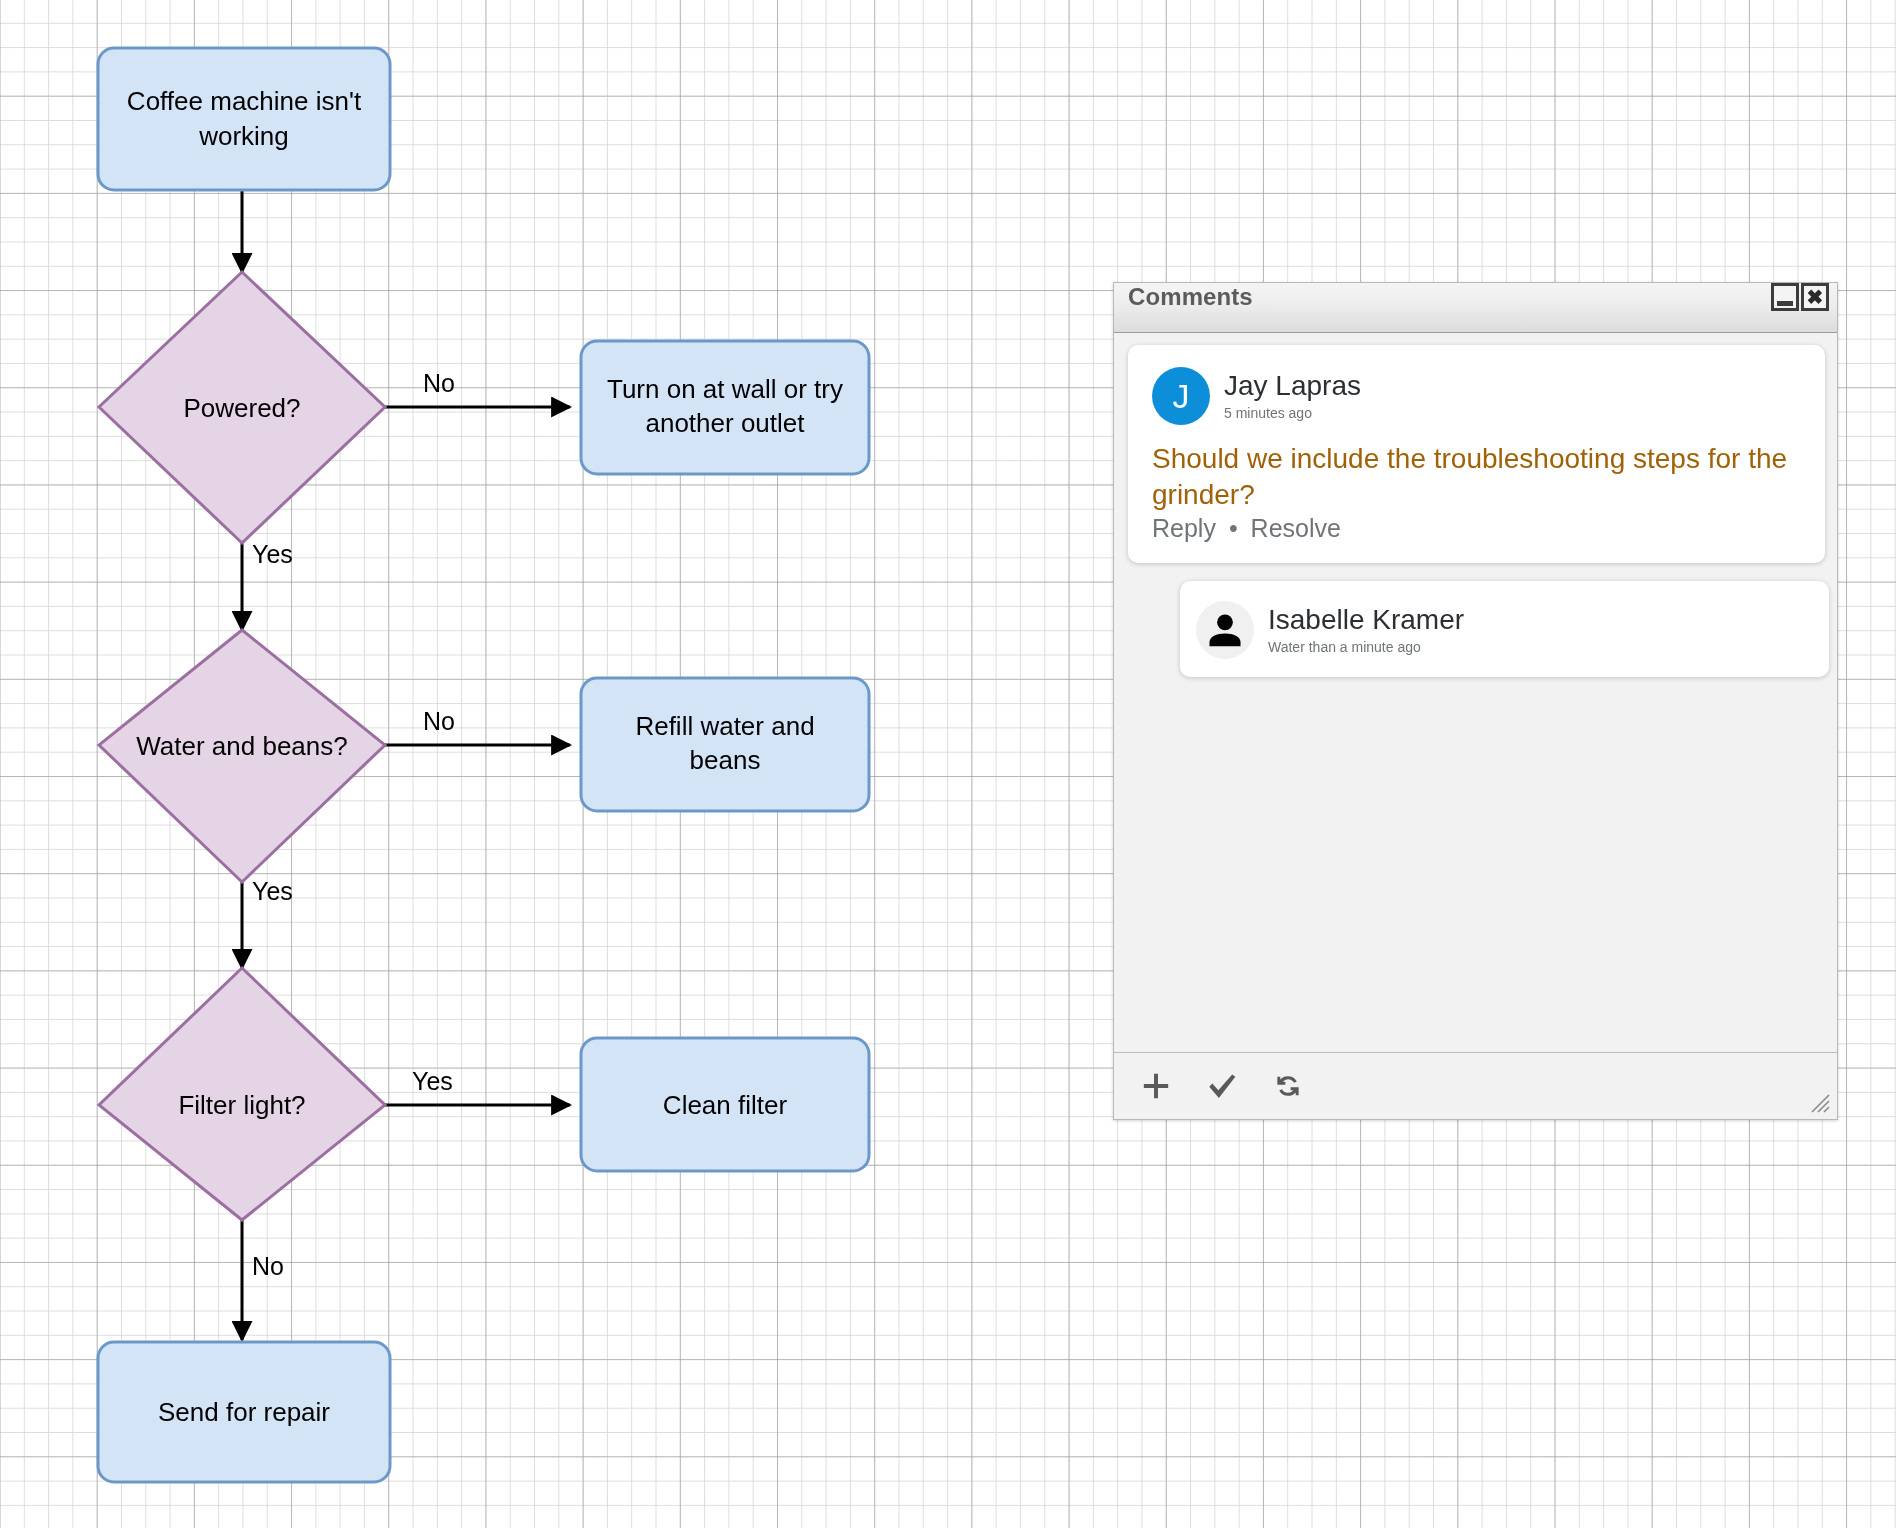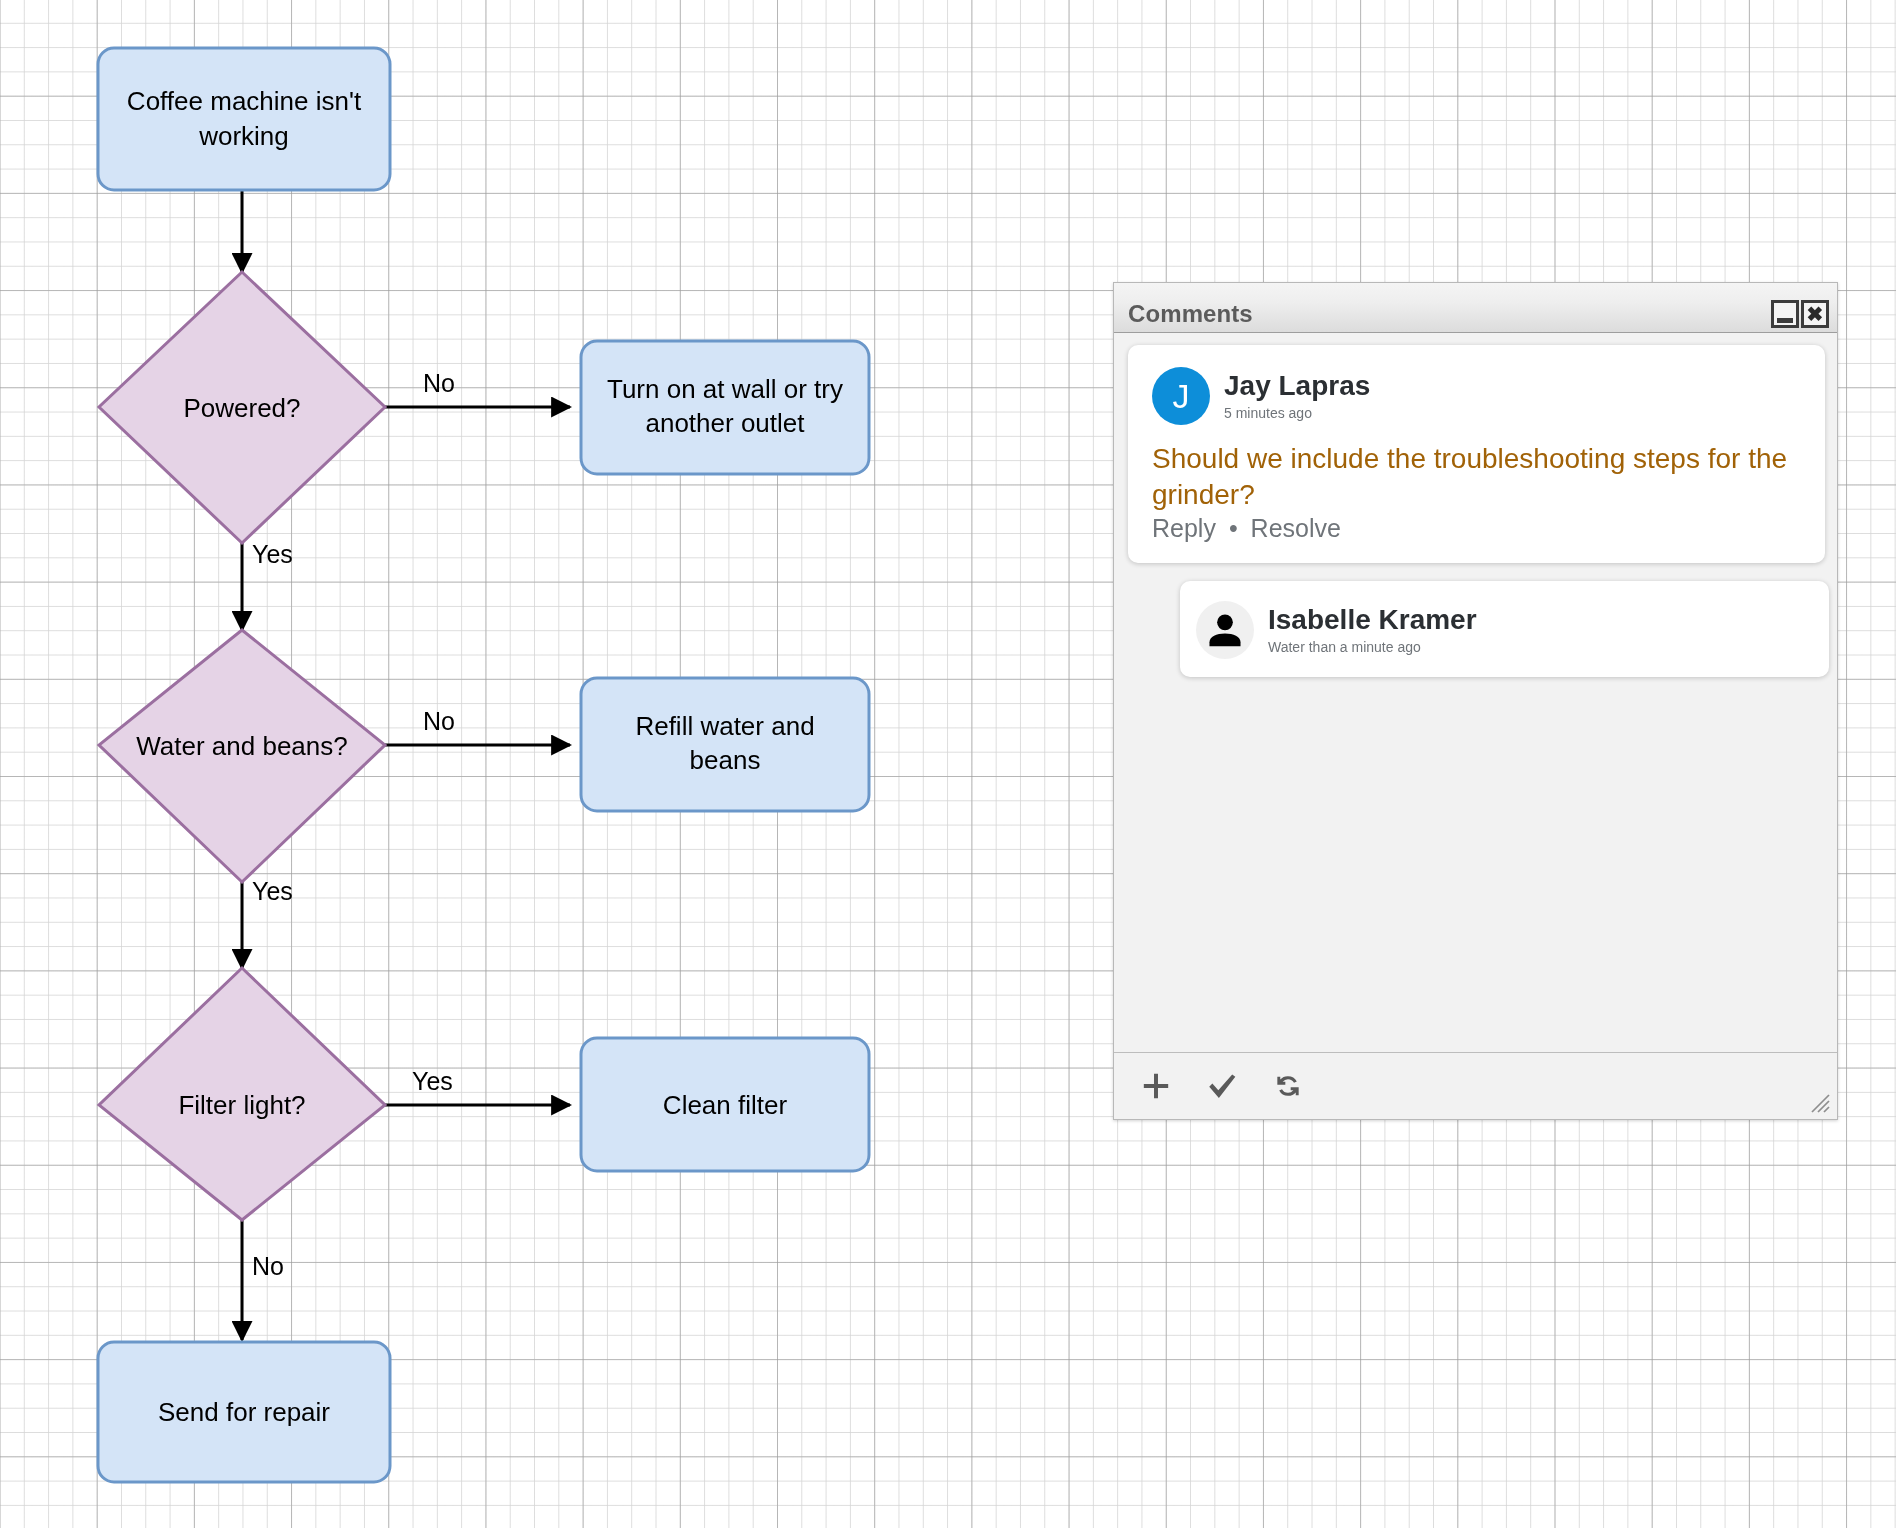--- a/index.html
+++ b/index.html
@@ -65,21 +65,21 @@
     display: flex;
     flex-direction: column;
   }
   #cw-titlebar {
     height: 50px;
     flex: 0 0 50px;
     box-sizing: border-box;
     background: linear-gradient(to bottom, #f4f4f4 0%, #eeeeee 40%, #dcdcdc 100%);
     border-bottom: 1px solid #9d9d9d;
     display: flex;
-    align-items: flex-end;
+    align-items: flex-start;
     padding: 0 8px 4px 14px;
     cursor: move;
     user-select: none;
   }
   #cw-title {
     font-size: 24px;
     font-weight: bold;
     color: #5b5b5b;
     letter-spacing: 0.1px;
     flex: 1 1 auto;
@@ -154,21 +154,21 @@
     font-size: 34px;
     font-weight: 300;
     font-family: "Liberation Sans", sans-serif;
   }
   .avatar.generic {
     background: #f0f0f0;
   }
   .c-meta { display: flex; flex-direction: column; justify-content: center; }
   .c-author {
     font-size: 28px;
-    font-weight: bold;
+    font-weight: normal;
     color: #2b2f33;
     line-height: 1.15;
   }
   .c-time {
     font-size: 14px;
     color: #6f7479;
     line-height: 1.3;
     margin-top: 2px;
   }
   .c-body {

